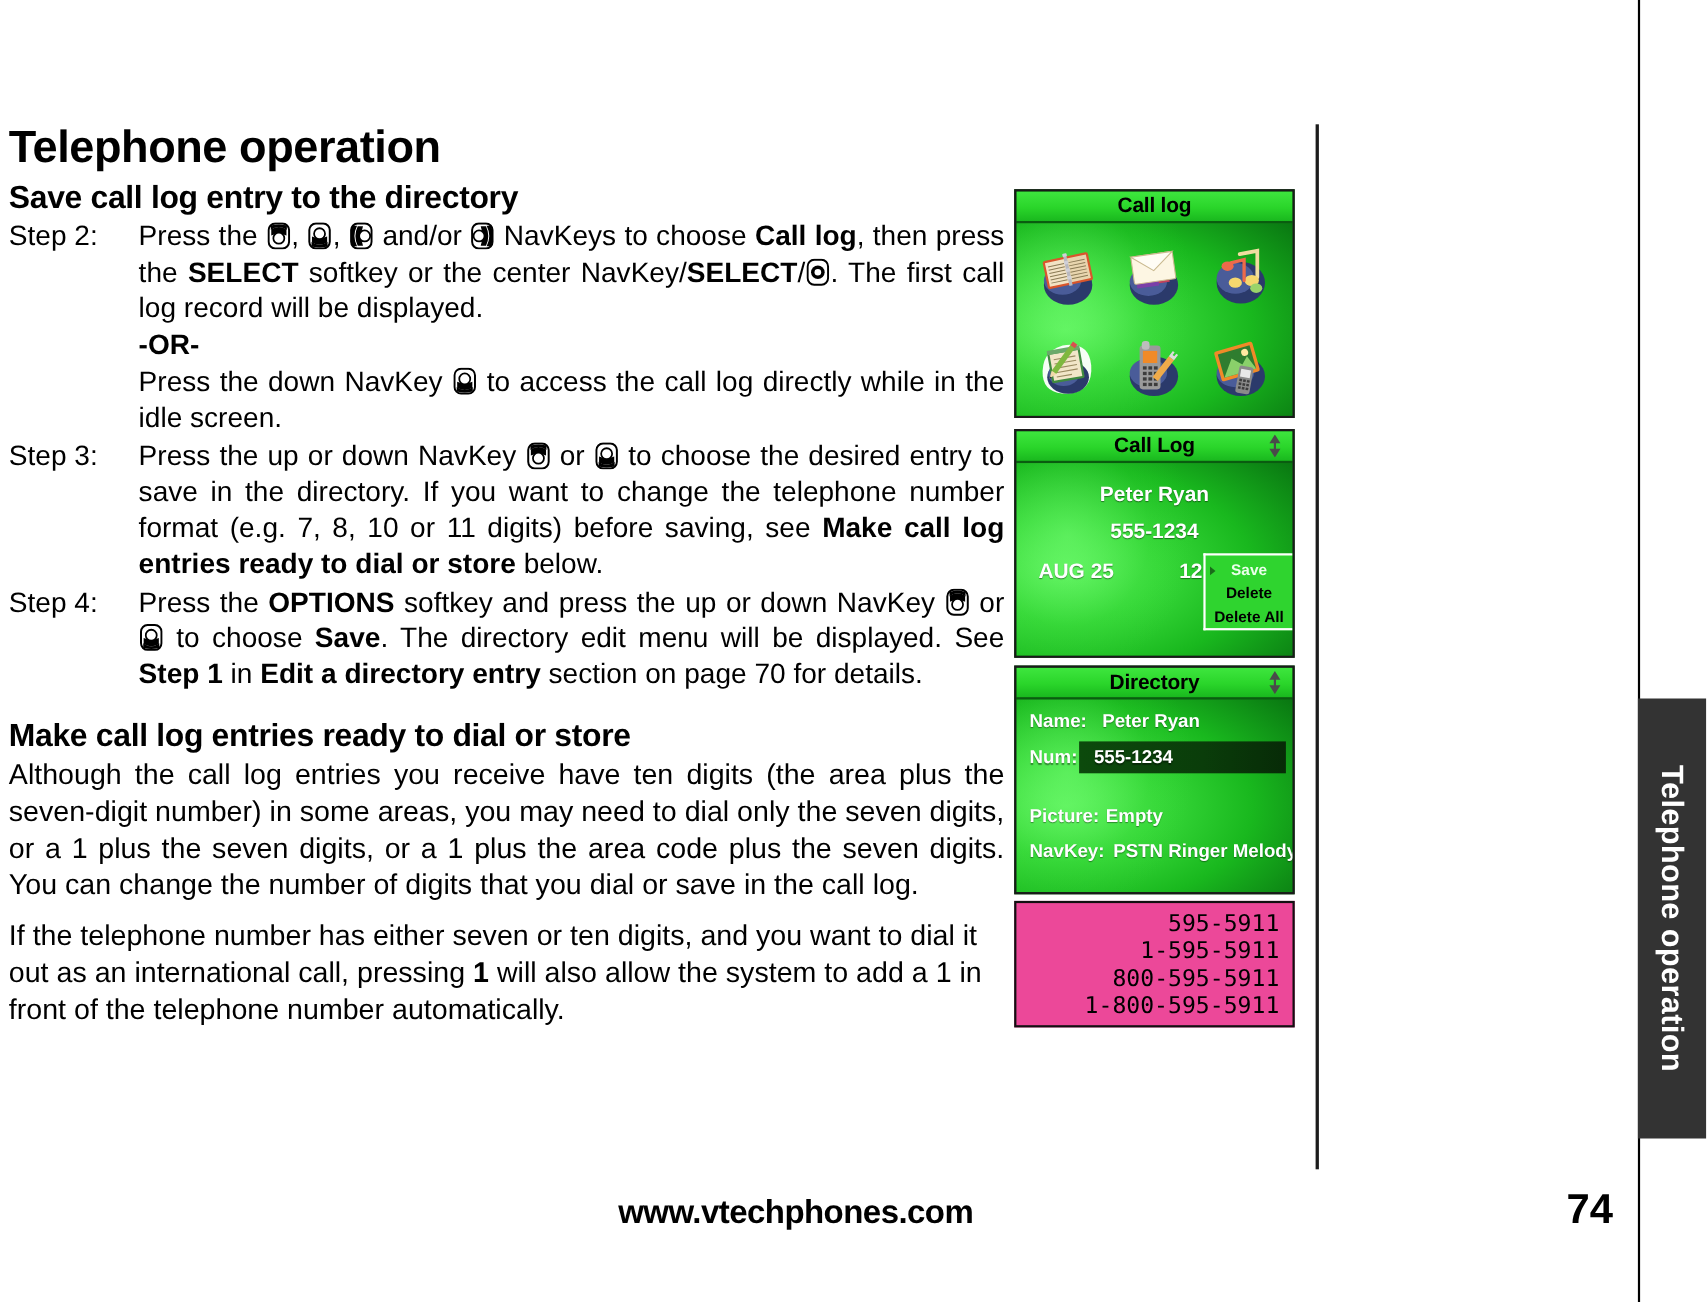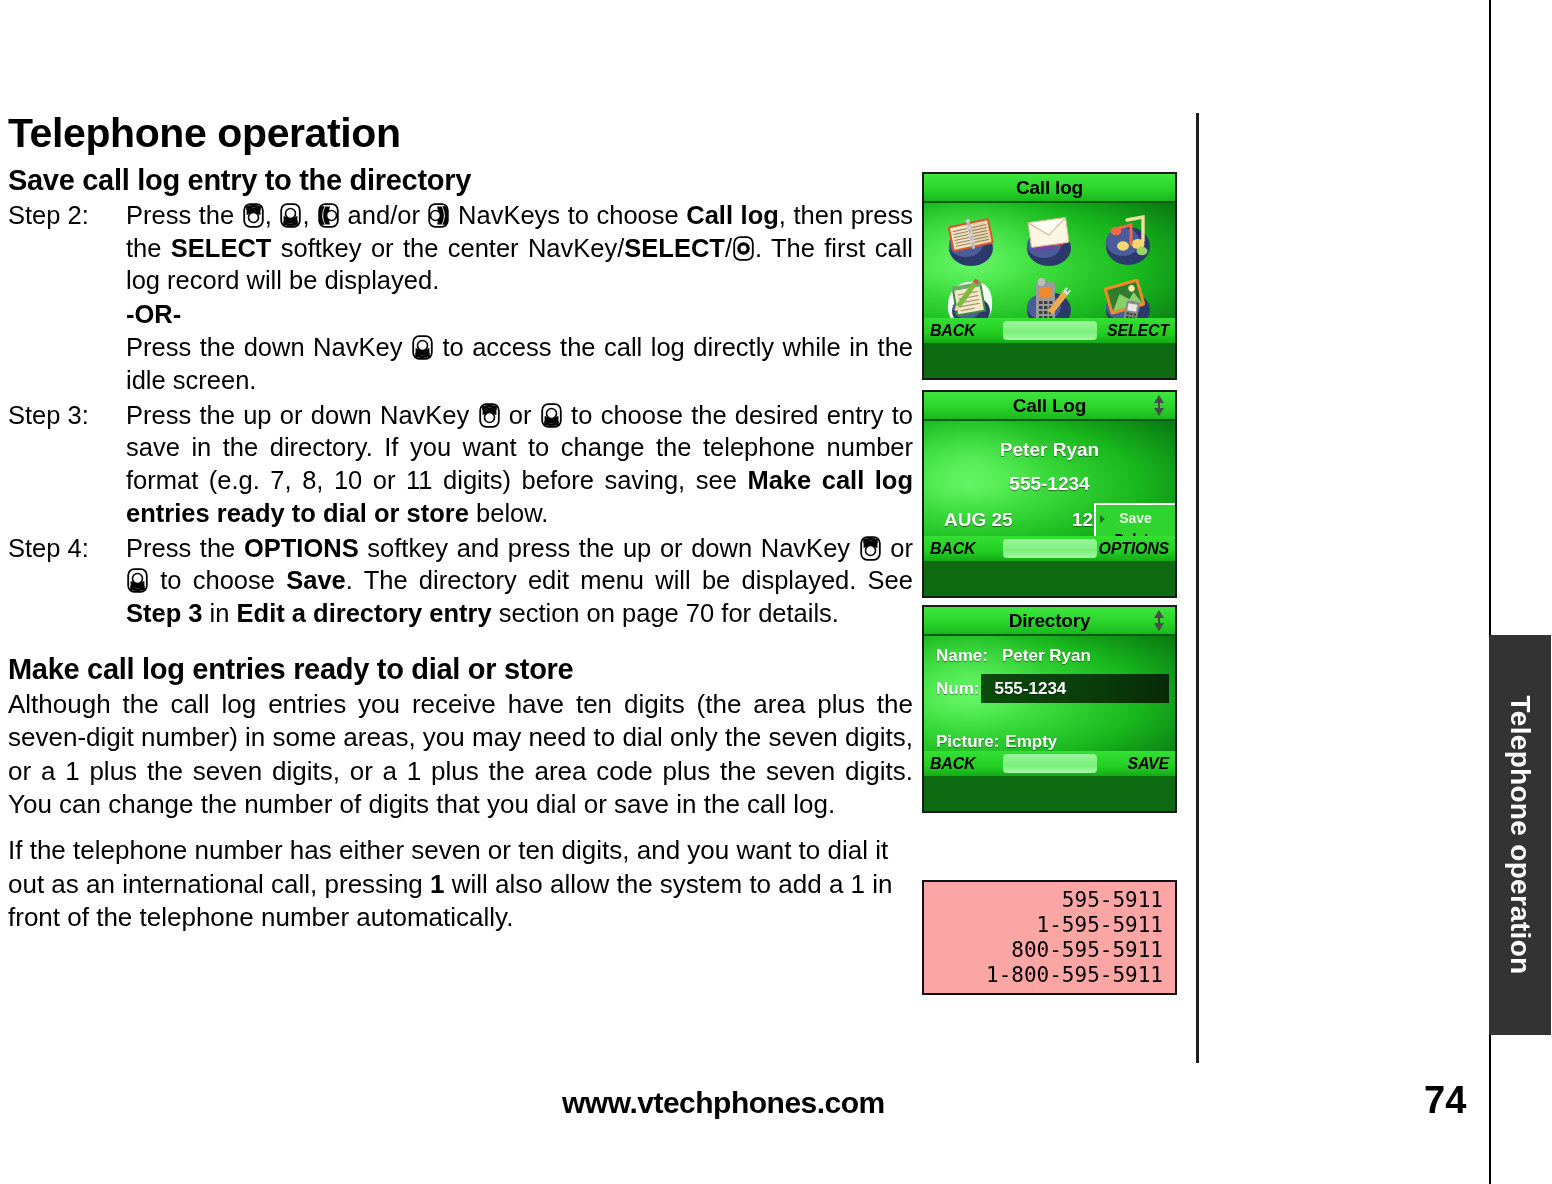--- a/index.html
+++ b/index.html
@@ -176,21 +176,21 @@
   .scroll-ind {
     position: absolute;
     right: 9px;
     top: 3px;
     width: 14px;
     height: 21px;
   }
 
   .scr-body {
     position: relative;
-    height: 115px;
+    height: 176px;
     background:
       radial-gradient(ellipse 150% 120% at 18% 55%, #5df25d 0%, #38d93a 22%, #19b81e 45%, #0a7a12 70%, #023506 100%);
     overflow: hidden;
   }
   .scr-body::after {
     content: "";
     position: absolute;
     left: -20%; top: -30%;
     width: 110%; height: 150%;
     background: radial-gradient(ellipse 60% 70% at 35% 45%, rgba(120,255,120,0.45) 0%, rgba(60,220,60,0.12) 45%, rgba(0,0,0,0) 70%);
@@ -354,25 +354,25 @@
   }
   #dir-picture { top: 96px; }
   #dir-picture .val { margin-left: 6px; }
   #dir-ringer { top: 128px; }
   #dir-ringer .val { margin-left: 8px; }
 
   
   #lcd-box {
     position: absolute;
     left: 922px;
-    top: 880px;
+    top: 819px;
     width: 255px;
     height: 115px;
     border: 2px solid #111;
-    background: #fca5a5;
+    background: #ec4899;
     box-sizing: border-box;
     padding: 6px 12px 0 0;
     text-align: right;
   }
   .lcd-line {
     font-family: "DejaVu Sans Mono", monospace;
     font-size: 21px;
     letter-spacing: 0px;
     line-height: 25px;
     color: #000;
@@ -494,21 +494,21 @@
               <path d="M3.6 6.6 Q10.5 2.2 17.4 6.6 L17.4 12 Q10.5 9 3.6 12 Z" fill="#000"></path>
               <circle cx="10.5" cy="14.5" r="5" fill="#fff" stroke="#000" stroke-width="1.6"></circle>
             </svg>
         </span><span> or </span><span class="navkey">
           <svg viewBox="0 0 21 25">
               <rect x="1.2" y="1.2" width="18.6" height="22.6" rx="6" ry="6" fill="#fff" stroke="#000" stroke-width="1.8"></rect>
               <path d="M3.6 18.4 Q10.5 22.8 17.4 18.4 L17.4 13 Q10.5 16 3.6 13 Z" fill="#000"></path>
               <path d="M3.2 17.8 Q10.5 23.4 17.8 17.8 L17.8 22 Q10.5 23.8 3.2 22 Z" fill="#000"></path>
               <circle cx="10.5" cy="10.5" r="5" fill="#fff" stroke="#000" stroke-width="1.6"></circle>
             </svg>
-        </span><span> to choose </span><b>Save</b><span>. The directory edit menu will be displayed. See </span><b>Step 3</b><span> in </span><b>Edit a directory entry</b><span> section on page 70 for details.</span></div>
+        </span><span> to choose </span><b>Save</b><span>. The directory edit menu will be displayed. See </span><b>Step 1</b><span> in </span><b>Edit a directory entry</b><span> section on page 70 for details.</span></div>
     </div>
 
     <h2 class="sec-head spaced">Make call log entries ready to dial or store</h2>
 
     <p class="para">Although the call log entries you receive have ten digits (the area plus the seven-digit number) in some areas, you may need to dial only the seven digits, or a 1 plus the seven digits,  or a 1 plus the area code plus the seven digits. You can change the number of digits that you dial or save in the call log.</p>
 
 
     <p class="para last-left"><span>If the telephone number has either seven or ten digits, and you want to dial it out as an international call, pressing </span><b>1</b><span> will also allow the system to add a 1 in front of the telephone number automatically.</span></p>
   </div>
 

